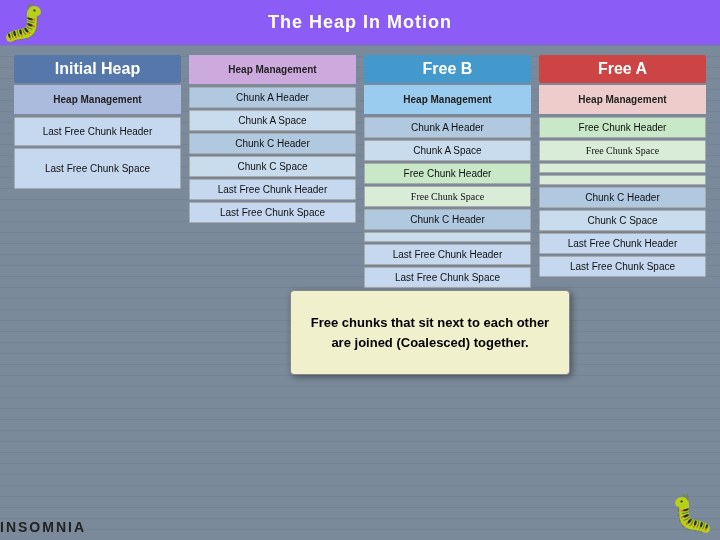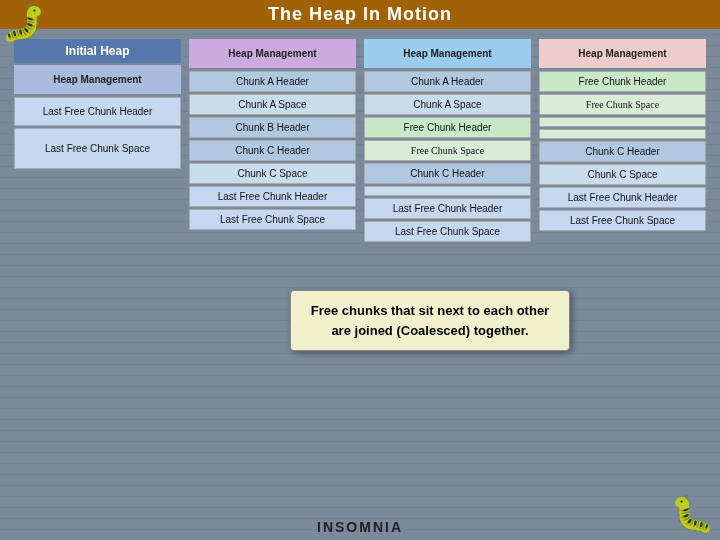--- a/index.html
+++ b/index.html
@@ -24,26 +24,26 @@
         transparent 10px,
         rgba(0,0,0,0.05) 10px,
         rgba(0,0,0,0.05) 11px
       );
     }
 
     
     .title-bar {
       position: relative;
       z-index: 10;
-      background: #a16207;
+      background: #8b5cf6;
       color: white;
       text-align: center;
       font-size: 18px;
       font-weight: bold;
-      padding: 4px 0;
+      padding: 12px 0;
       letter-spacing: 1px;
     }
 
     
     .main {
       position: relative;
       z-index: 10;
       display: flex;
       flex-direction: row;
       gap: 0;
@@ -55,21 +55,21 @@
     .column {
       flex: 1;
       display: flex;
       flex-direction: column;
       margin: 0 4px;
     }
 
     .col-header {
       text-align: center;
       font-weight: bold;
-      font-size: 12px;
+      font-size: 16px;
       padding: 5px 4px;
       color: #fff;
       border-radius: 2px;
       margin-bottom: 2px;
     }
 
     .col-header.initial { background: #5577aa; }
     .col-header.allocated { background: #8866aa; }
     .col-header.free-b { background: #4499cc; }
     .col-header.free-a { background: #cc4444; }
@@ -104,21 +104,21 @@
     .cell.chunk-header { background: #b0c8e0; }
     .cell.chunk-space { background: #c8dced; }
 
     
     .tooltip-overlay {
       position: absolute;
       z-index: 100;
       background: #f0f0cc;
       border: 1px solid #888;
       border-radius: 4px;
-      padding: 10px 16px;
+      padding: 22px 16px;
       font-size: 13px;
       font-weight: bold;
       text-align: center;
       color: #000;
       line-height: 1.5;
       box-shadow: 2px 2px 6px rgba(0,0,0,0.4);
       left: 290px;
       top: 290px;
       width: 280px;
     }
@@ -130,21 +130,21 @@
       z-index: 20;
     }
     .bug-tl { top: 2px; left: 2px; transform: scaleX(-1); }
     .bug-br { bottom: 5px; right: 5px; }
 
     
     .footer {
       position: absolute;
       bottom: 5px;
       left: 0; right: 0;
-      text-align: center;
+      text-align: left;
       font-size: 14px;
       font-weight: bold;
       color: #222;
       z-index: 10;
       letter-spacing: 2px;
     }
 
     .cell.tall { padding: 8px 2px; }
     .cell.taller { padding: 14px 2px; }
   </style>
@@ -161,38 +161,39 @@
 <div class="column">
       <div class="col-header initial">Initial Heap</div>
       <div class="mgmt-bar initial">Heap Management</div>
       <div class="cell light-blue tall">Last Free Chunk Header</div>
       <div class="cell light-blue taller">Last Free Chunk Space</div>
     </div>
     <div class="column">
       <div class="mgmt-bar allocated">Heap Management</div>
       <div class="cell chunk-header">Chunk A Header</div>
       <div class="cell chunk-space">Chunk A Space</div>
-      <div class="cell chunk-header">Chunk B Header</div>
       <div class="cell chunk-header">Chunk C Header</div>
       <div class="cell chunk-space">Chunk C Space</div>
       <div class="cell light-blue">Last Free Chunk Header</div>
       <div class="cell light-blue">Last Free Chunk Space</div>
     </div>
     <div class="column">
+      <div class="col-header free-b">Free B</div>
       <div class="mgmt-bar free-b">Heap Management</div>
       <div class="cell chunk-header">Chunk A Header</div>
       <div class="cell chunk-space">Chunk A Space</div>
       <div class="cell free-chunk-header">Free Chunk Header</div>
       <div class="cell free-chunk-space">Free Chunk Space</div>
       <div class="cell chunk-header">Chunk C Header</div>
       <div class="cell chunk-space"></div>
       <div class="cell light-blue">Last Free Chunk Header</div>
       <div class="cell light-blue">Last Free Chunk Space</div>
     </div>
     <div class="column">
+      <div class="col-header free-a">Free A</div>
       <div class="mgmt-bar free-a">Heap Management</div>
       <div class="cell free-chunk-header">Free Chunk Header</div>
       <div class="cell free-chunk-space">Free Chunk Space</div>
       <div class="cell free-chunk-space"></div>
       <div class="cell free-chunk-space"></div>
       <div class="cell chunk-header">Chunk C Header</div>
       <div class="cell chunk-space">Chunk C Space</div>
       <div class="cell light-blue">Last Free Chunk Header</div>
       <div class="cell light-blue">Last Free Chunk Space</div>
     </div>

